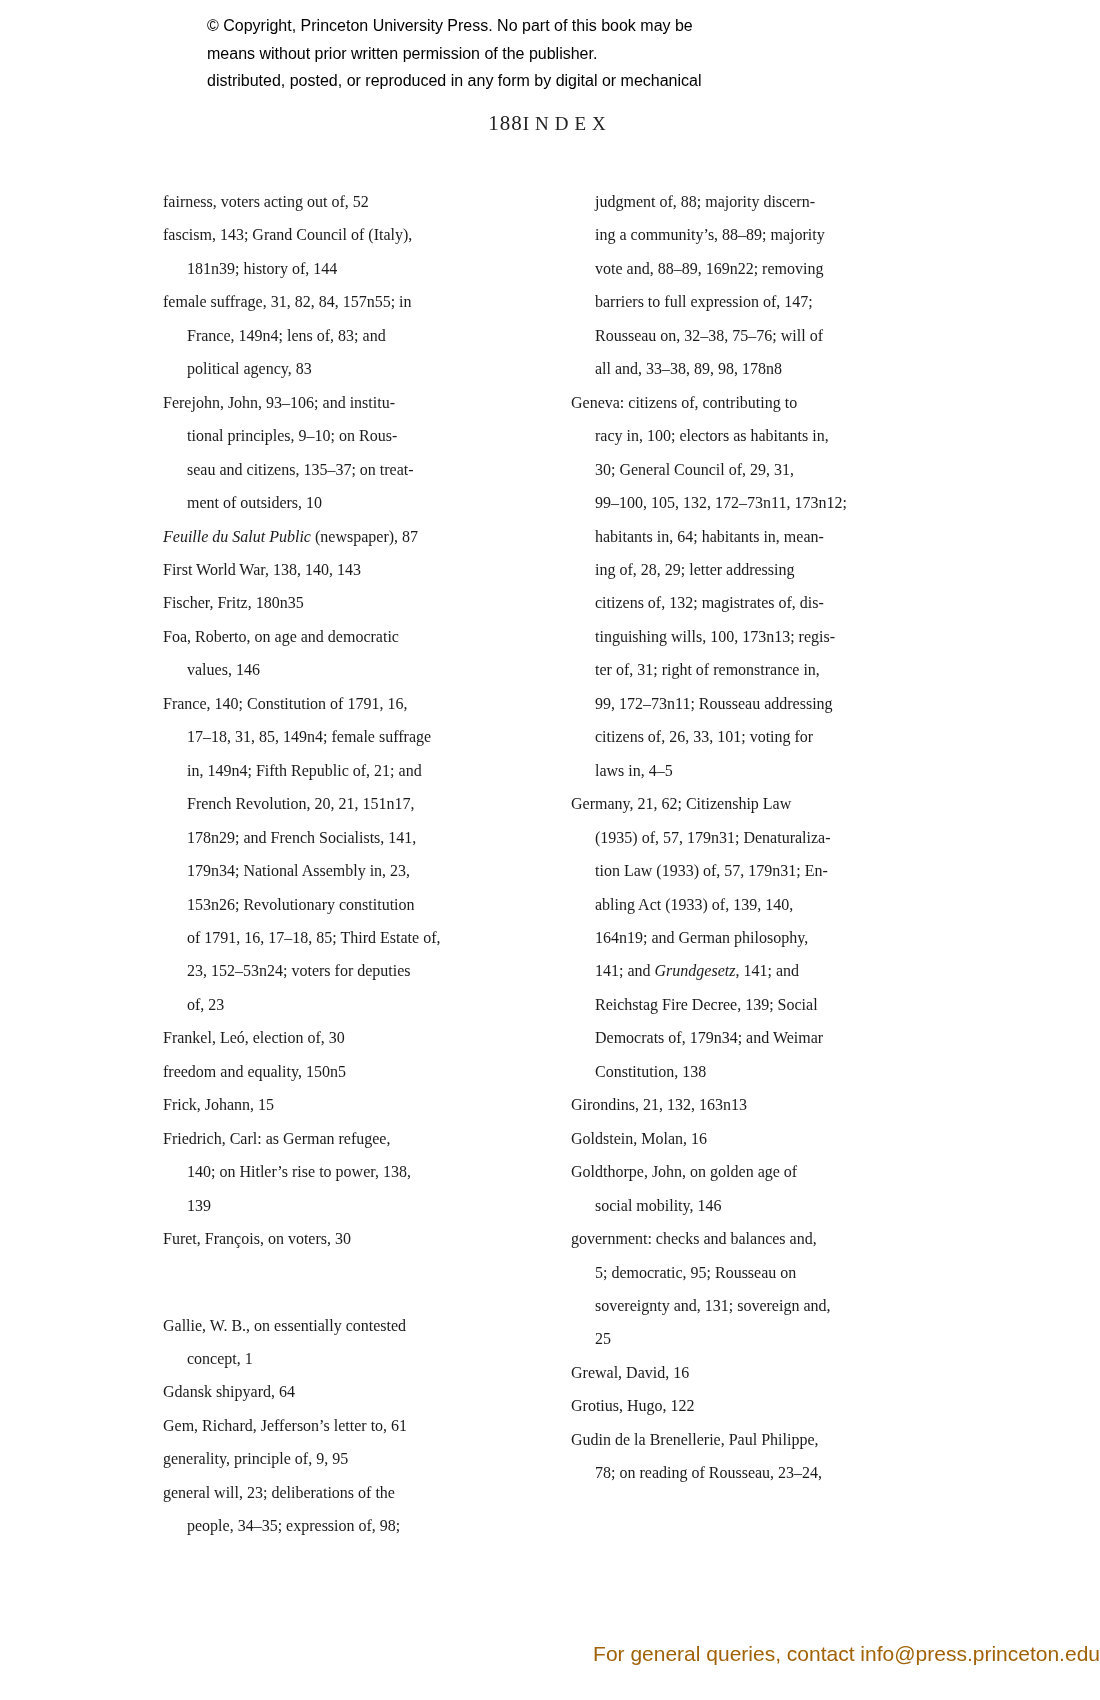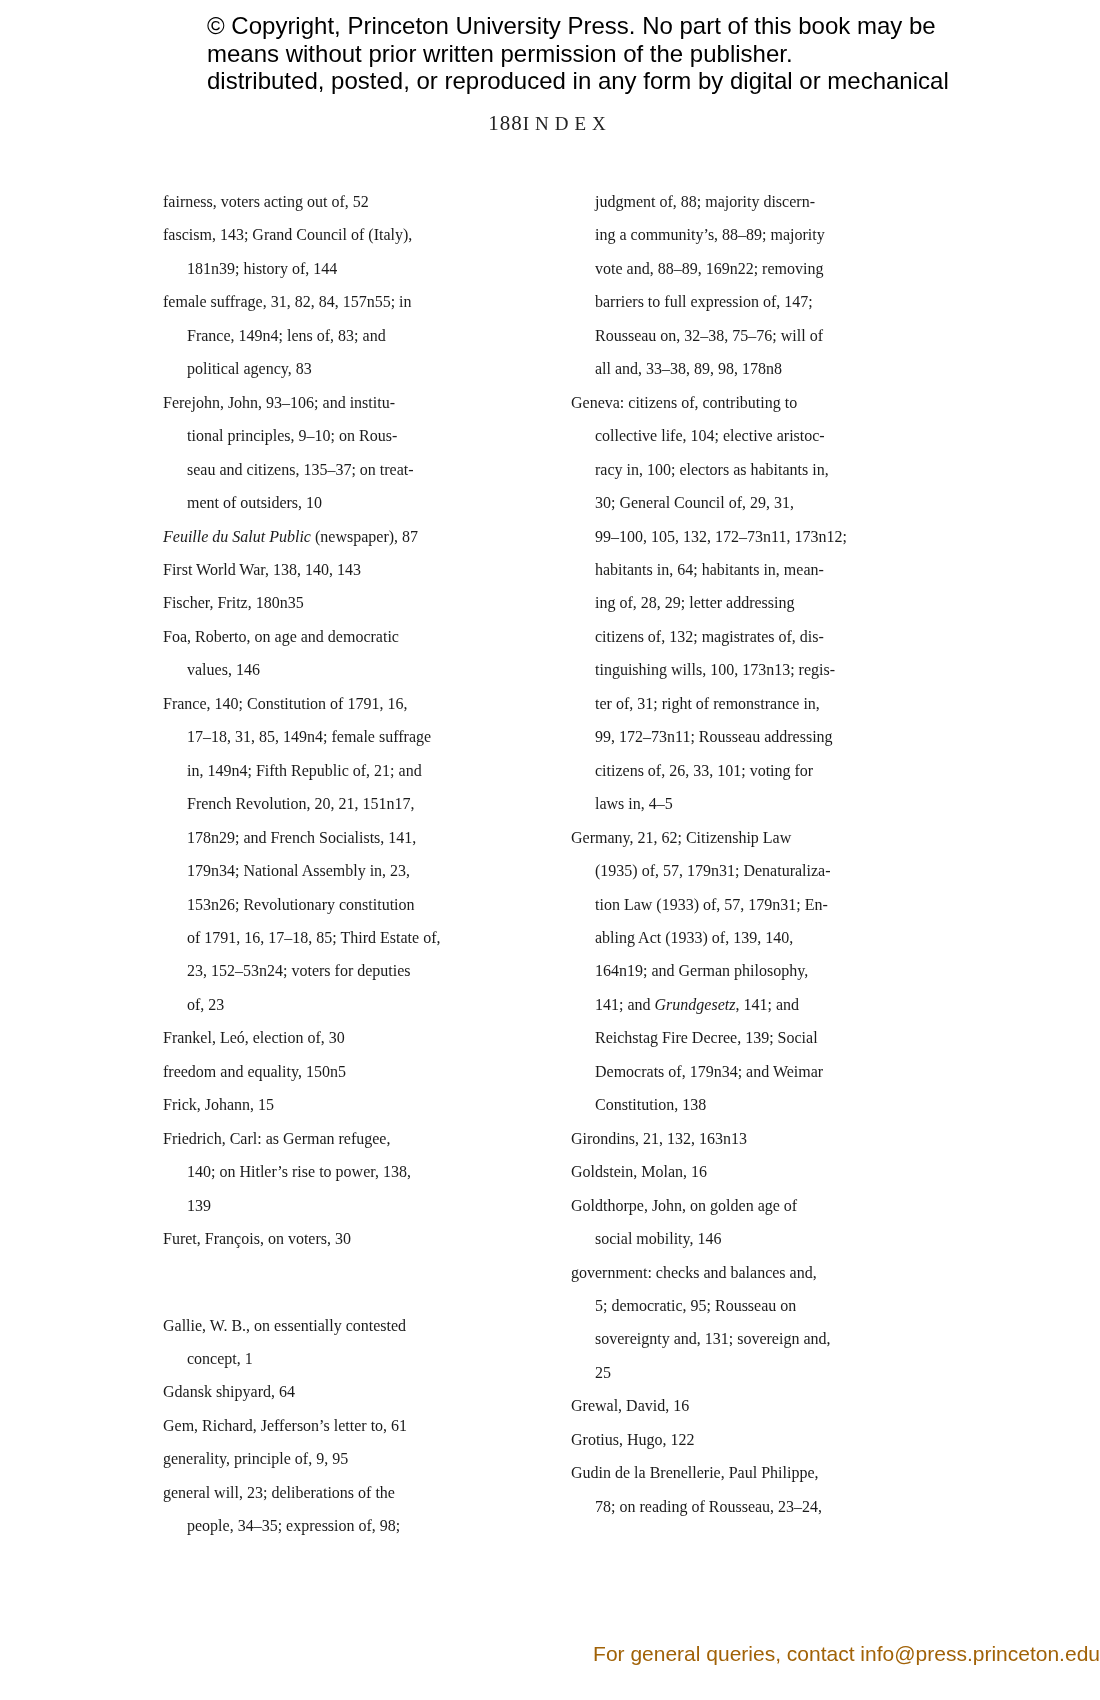--- a/index.html
+++ b/index.html
@@ -11,21 +11,21 @@
     overflow: hidden;
     color: #1b1b1b;
   }
   .sans { font-family: "Liberation Sans", "DejaVu Sans", sans-serif; }
   .serif { font-family: "Liberation Serif", "DejaVu Serif", serif; }
 
   #copyright {
     position: absolute;
     left: 207px;
     top: 12px;
-    font-size: 24px;
+    font-size: 16px;
     line-height: 27.5px;
     color: #000000;
     white-space: nowrap;
   }
   #page-header {
     position: absolute;
     left: 0;
     right: 0;
     top: 111px;
     text-align: center;
@@ -163,21 +163,20 @@
       <div class="entry continuation">
         <div class="line">judgment of, 88; majority discern-</div>
         <div class="line">ing a community’s, 88–89; majority</div>
         <div class="line">vote and, 88–89, 169n22; removing</div>
         <div class="line">barriers to full expression of, 147;</div>
         <div class="line">Rousseau on, 32–38, 75–76; will of</div>
         <div class="line">all and, 33–38, 89, 98, 178n8</div>
       </div>
       <div class="entry">
         <div class="line first">Geneva: citizens of, contributing to</div>
-        <div class="line">collective life, 104; elective aristoc-</div>
         <div class="line">racy in, 100; electors as habitants in,</div>
         <div class="line">30; General Council of, 29, 31,</div>
         <div class="line">99–100, 105, 132, 172–73n11, 173n12;</div>
         <div class="line">habitants in, 64; habitants in, mean-</div>
         <div class="line">ing of, 28, 29; letter addressing</div>
         <div class="line">citizens of, 132; magistrates of, dis-</div>
         <div class="line">tinguishing wills, 100, 173n13; regis-</div>
         <div class="line">ter of, 31; right of remonstrance in,</div>
         <div class="line">99, 172–73n11; Rousseau addressing</div>
         <div class="line">citizens of, 26, 33, 101; voting for</div>

